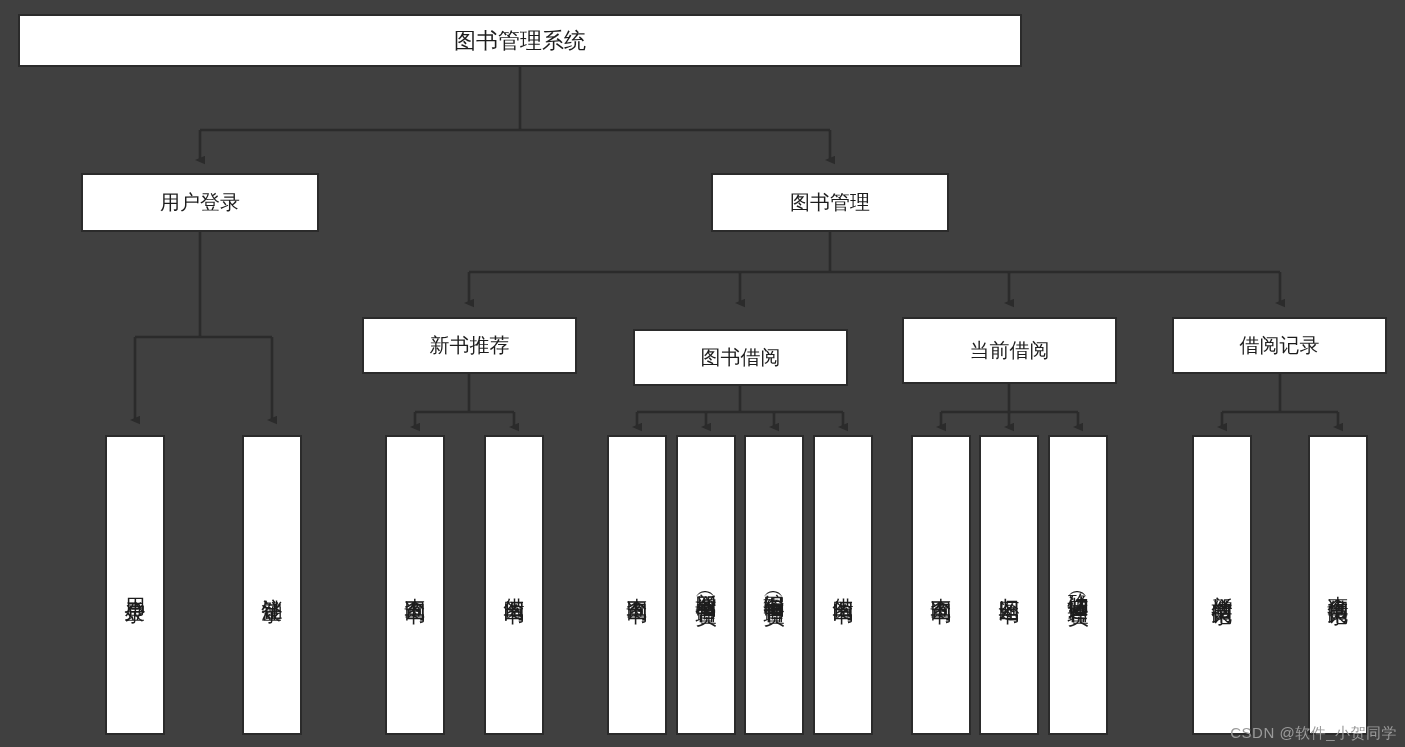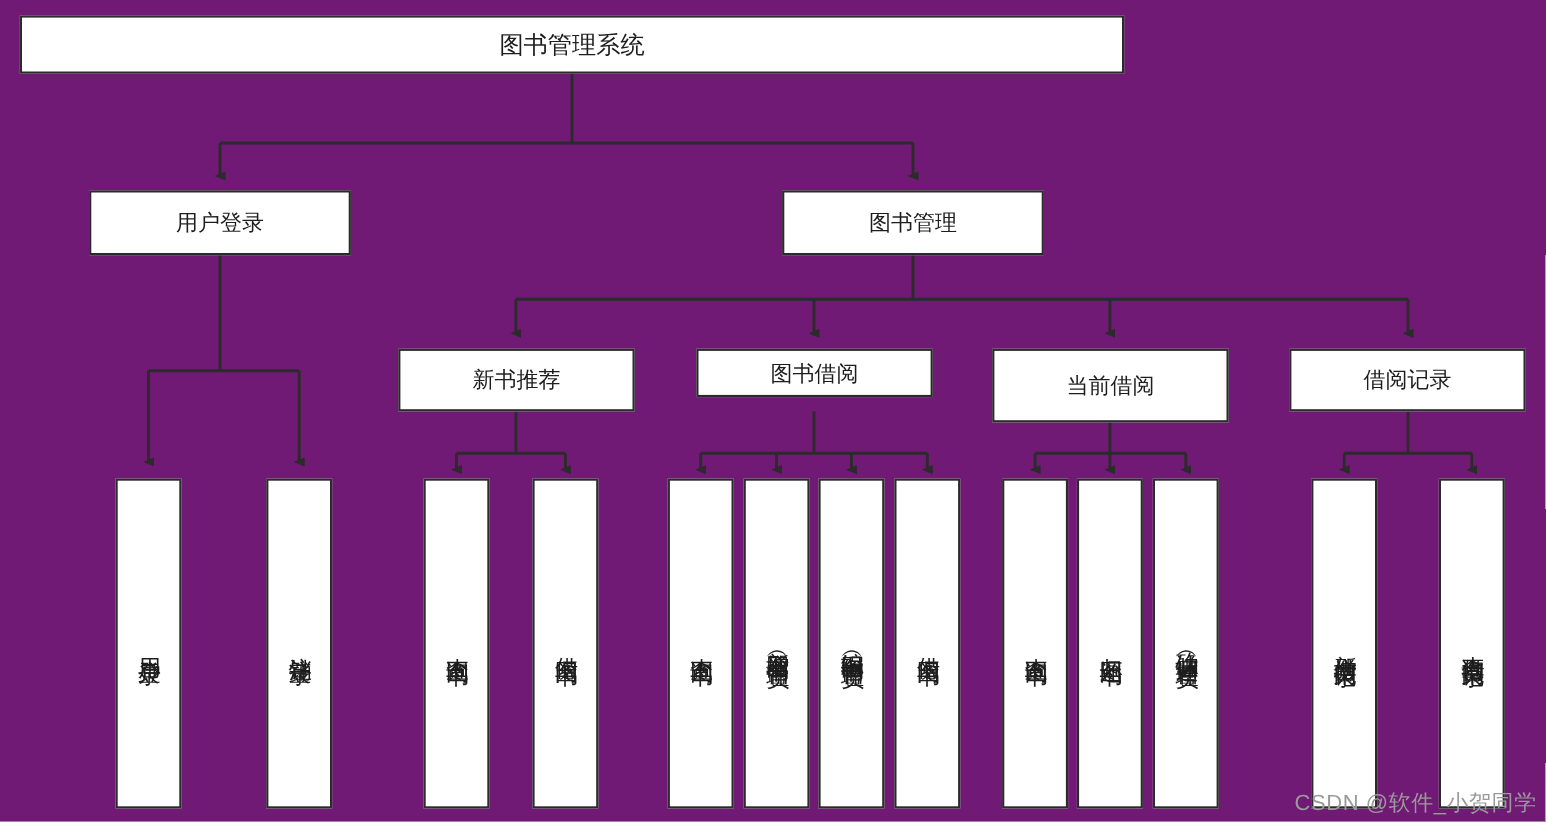--- a/index.html
+++ b/index.html
@@ -7,21 +7,21 @@
     padding: 0;
     background: #ffffff;
   }
   body {
     font-family: "Liberation Sans", "DejaVu Sans", sans-serif;
   }
   #canvas {
     position: relative;
     width: 1405px;
     height: 747px;
-    background: #701a75;
+    background: #404040;
     overflow: hidden;
   }
   svg.wires {
     position: absolute;
     left: 0;
     top: 0;
     width: 1405px;
     height: 747px;
     pointer-events: none;
   }
@@ -55,21 +55,21 @@
   .node.leaf .vtext {
     writing-mode: vertical-rl;
     text-orientation: upright;
     display: block;
     max-height: 100%;
   }
   .watermark {
     position: absolute;
     right: 8px;
     bottom: 4px;
-    font-size: 20px;
+    font-size: 15px;
     color: #9a9a9a;
     letter-spacing: 0.5px;
     white-space: nowrap;
   }
 </style>
 </head>
 <body>
 
 <div id="canvas">
 
@@ -130,21 +130,21 @@
   <div class="node lvl2" style="left:81px; top:173px; width:238px; height:59px;">
     <span>用户登录</span>
   </div>
   <div class="node lvl2" style="left:711px; top:173px; width:238px; height:59px;">
     <span>图书管理</span>
   </div>
 
   <div class="node lvl2" style="left:362px; top:317px; width:215px; height:57px;">
     <span>新书推荐</span>
   </div>
-  <div class="node lvl2" style="left:633px; top:317px; width:215px; height:44px;">
+  <div class="node lvl2" style="left:633px; top:329px; width:215px; height:57px;">
     <span>图书借阅</span>
   </div>
   <div class="node lvl2" style="left:902px; top:317px; width:215px; height:67px;">
     <span>当前借阅</span>
   </div>
   <div class="node lvl2" style="left:1172px; top:317px; width:215px; height:57px;text-align:center;">
     <span>借阅记录</span>
   </div>
 
   <div class="node leaf" style="left:105px; top:435px; width:60px; height:300px;">

